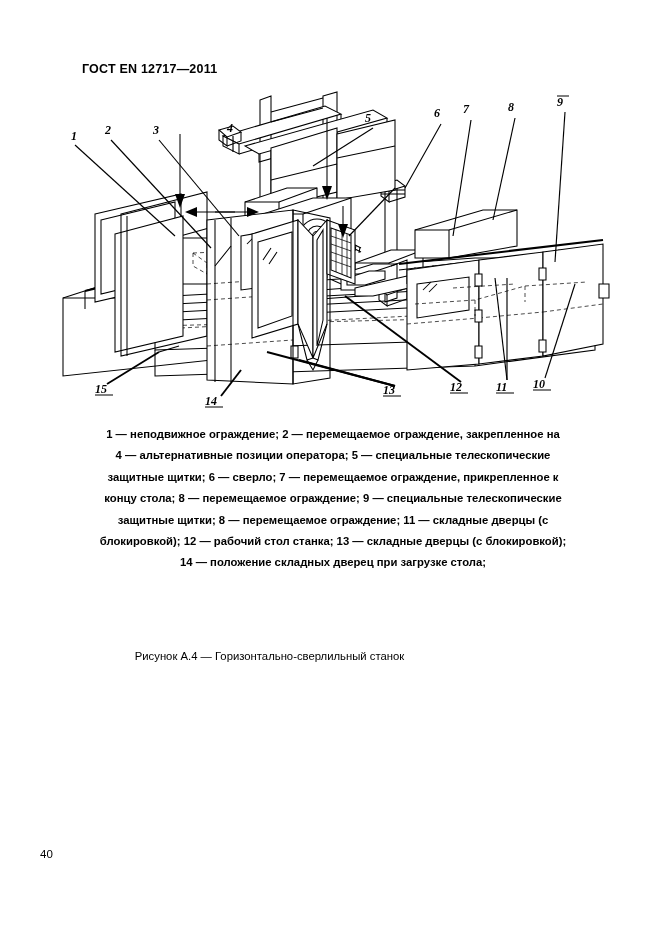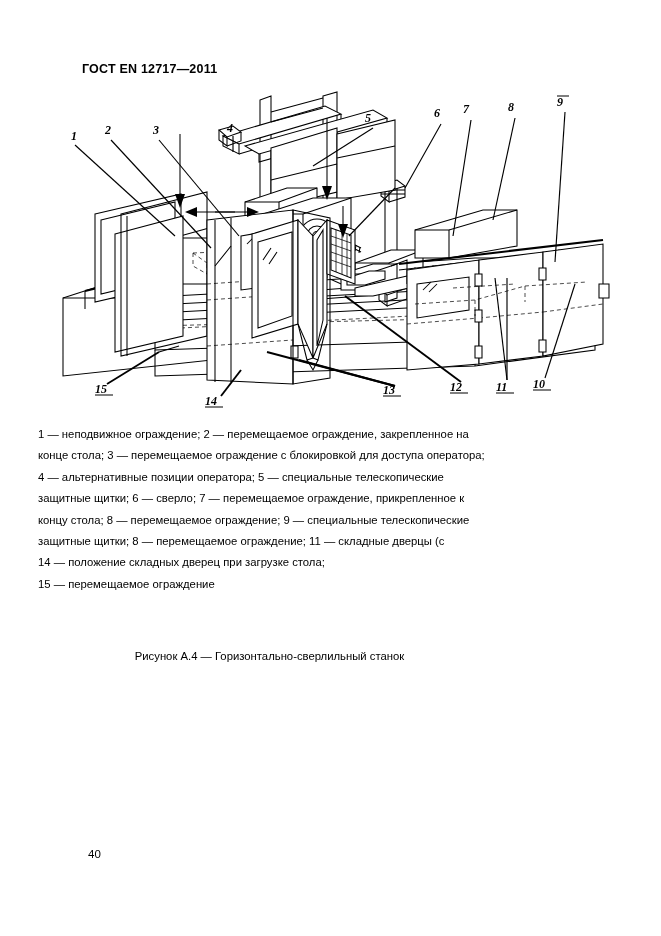--- a/index.html
+++ b/index.html
@@ -48,39 +48,38 @@
     left: 38px;
     top: 424px;
     width: 590px;
     font-size: 11.3px;
     line-height: 21.4px;
   }
   .legend-line {
     display: block;
     white-space: nowrap;
   }
-  .legend-line.c   { text-align: left; }
+  .legend-line.c   { text-align: center; font-weight: bold; }
 
   
   #figure-title {
     position: absolute;
     left: 0;
     top: 650px;
     width: 539px;
     text-align: center;
     font-size: 11.3px;
   }
 
   
   #page-number {
     position: absolute;
     left: 40px;
     top: 848px;
     font-size: 11.5px;
-    margin-left: 48px;
   }
 
   
   .ln   { fill: none; stroke: #000; stroke-width: 1.05; }
   .ln-t { fill: none; stroke: #000; stroke-width: 0.75; }
   .ln-h { fill: none; stroke: #000; stroke-width: 2.1; }
   .ln-dd{ fill: none; stroke: #000; stroke-width: 0.7; stroke-dasharray: 4 3; }
   .wh   { fill: #ffffff; stroke: #000; stroke-width: 1.05; }
   .lead { fill: none; stroke: #000; stroke-width: 1.15; }
   .lead-b { fill: none; stroke: #000; stroke-width: 1.9; }
@@ -351,24 +350,23 @@
     <text class="num" x="40" y="305">15</text>
 
     <path class="ln" d="M478 302 L496 302 M441 305 L459 305 M395 305 L413 305 M328 308 L346 308 M150 319 L168 319 M40 307 L58 307 M502 8 L514 8"></path>
   </g>
 
 </svg>
 </div>
 
 <div id="legend">
   <span class="legend-line c">1 — неподвижное ограждение; 2 — перемещаемое ограждение, закрепленное на</span>
-  <span class="legend-line c">конце стола; 3 — перемещаемое ограждение с блокировкой для доступа оператора;</span>
   <span class="legend-line c">4 — альтернативные позиции оператора; 5 — специальные телескопические</span>
   <span class="legend-line c">защитные щитки; 6  — сверло; 7  — перемещаемое ограждение, прикрепленное к</span>
   <span class="legend-line c">концу стола; 8  — перемещаемое ограждение; 9 —  специальные телескопические</span>
   <span class="legend-line c">защитные щитки; 8   — перемещаемое ограждение; 11   — складные  дверцы  (с</span>
+  <span class="legend-line c">блокировкой); 12   — рабочий стол станка; 13  — складные дверцы  (с блокировкой);</span>
   <span class="legend-line c">14  — положение складных дверец при загрузке стола;</span>
-  <span class="legend-line c">15  —  перемещаемое ограждение</span>
 </div>
 
 <div id="figure-title">Рисунок А.4 — Горизонтально-сверлильный станок</div>
 
 <div id="page-number">40</div>
 
 </body></html>

